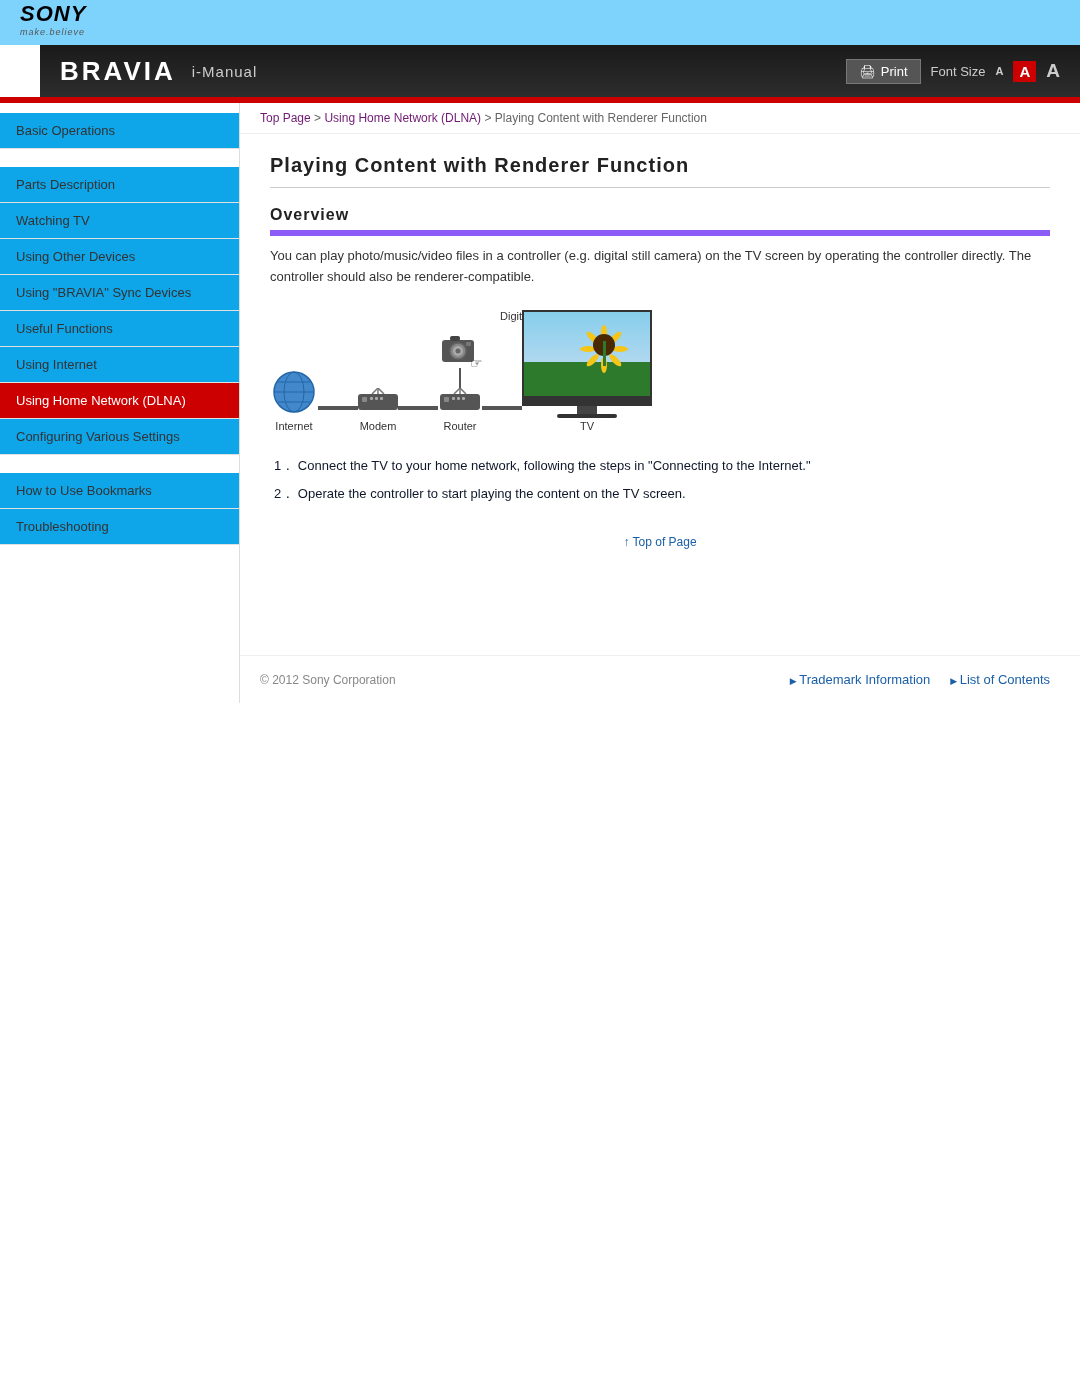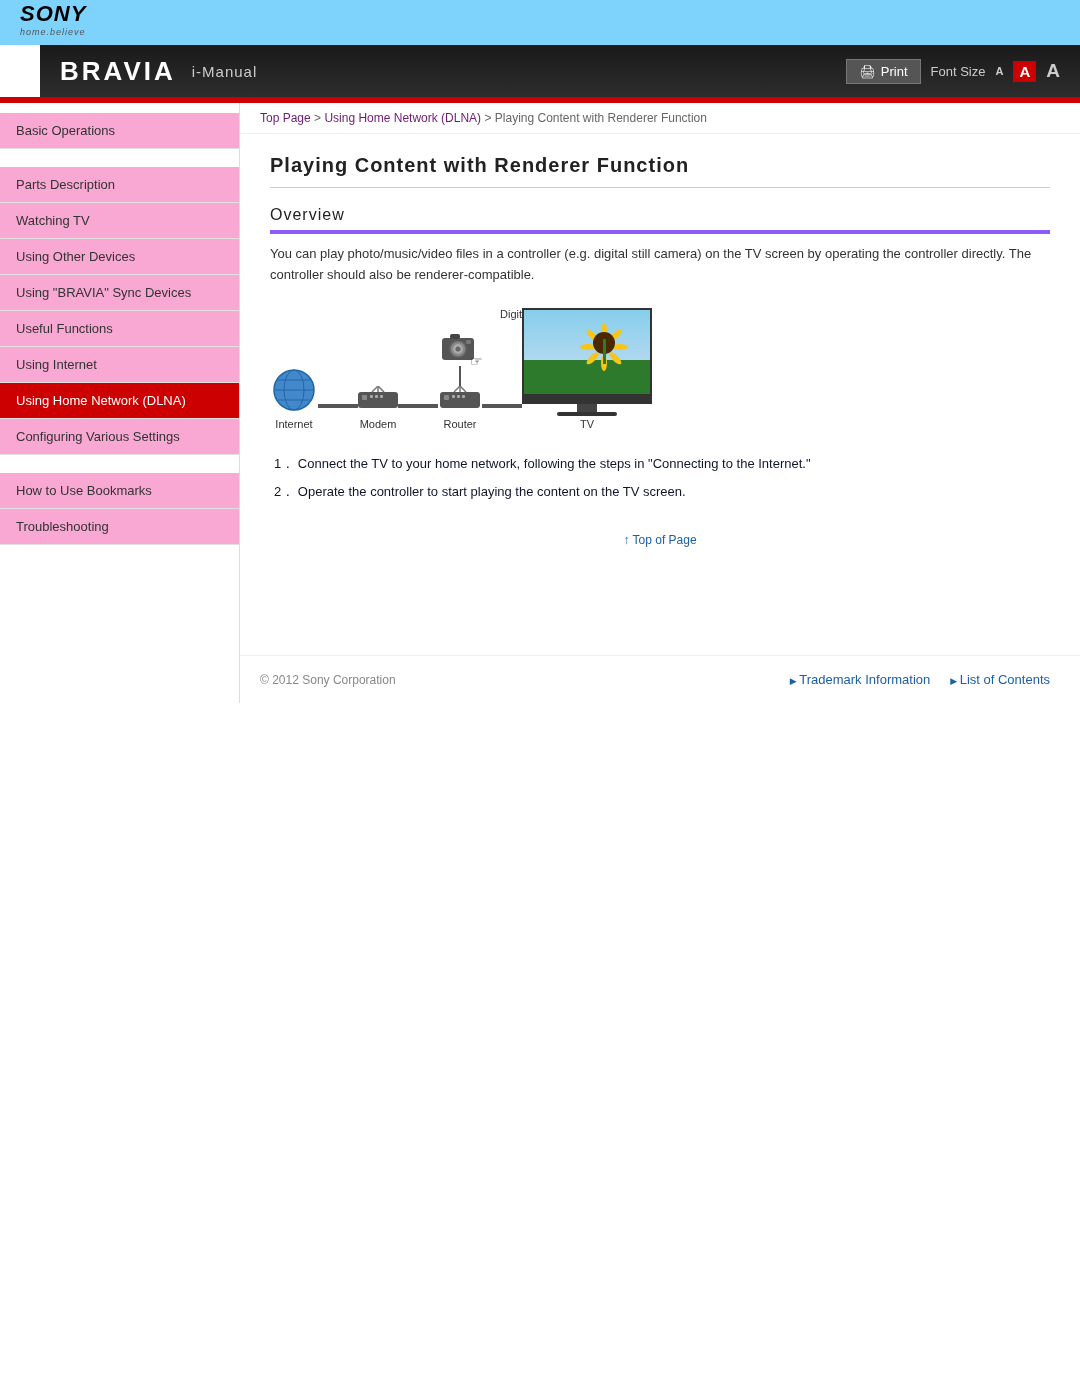--- a/index.html
+++ b/index.html
@@ -107,21 +107,21 @@
       padding: 10px 0;
     }
     .sidebar-item {
       display: block;
       padding: 10px 16px;
       font-size: 13px;
       color: #333;
       border-bottom: 1px solid #e0e0e0;
       cursor: pointer;
       text-decoration: none;
-      background: #f9a8d4;
+      background: #0ea5e9;
     }
     .sidebar-item.active {
       background: #c00;
       color: #fff;
     }
     .sidebar-gap {
       height: 18px;
     }
 
     
@@ -146,26 +146,26 @@
       font-size: 20px;
       font-weight: bold;
       color: #222;
       letter-spacing: 1px;
       margin-bottom: 6px;
       padding-bottom: 10px;
       border-bottom: 1px solid #ccc;
     }
     .section-title {
       font-size: 16px;
-      font-weight: normal;
+      font-weight: bold;
       letter-spacing: 1px;
       color: #222;
       margin: 18px 0 10px 0;
       padding-bottom: 6px;
-      border-bottom: 4px solid #8b5cf6;
+      border-bottom: 6px solid #8b5cf6;
     }
     .overview-text {
       font-size: 13px;
       color: #333;
       line-height: 1.6;
       margin-bottom: 16px;
     }
 
     
     .icon-globe {
@@ -230,21 +230,21 @@
       display: flex;
       flex-direction: column;
       align-items: center;
     }
   </style>
 </head>
 <body>
 
 <div class="sony-header">
   <div class="sony-logo">SONY</div>
-  <div class="sony-tagline">home.believe</div>
+  <div class="sony-tagline">make.believe</div>
 </div>
 
 <div class="brand-bar">
   <div class="brand-left">
     <span class="bravia-text">BRAVIA</span>
     <span class="imanual-text">i-Manual</span>
   </div>
   <div class="brand-right">
     <button class="print-btn">
       <span>🖨</span>

